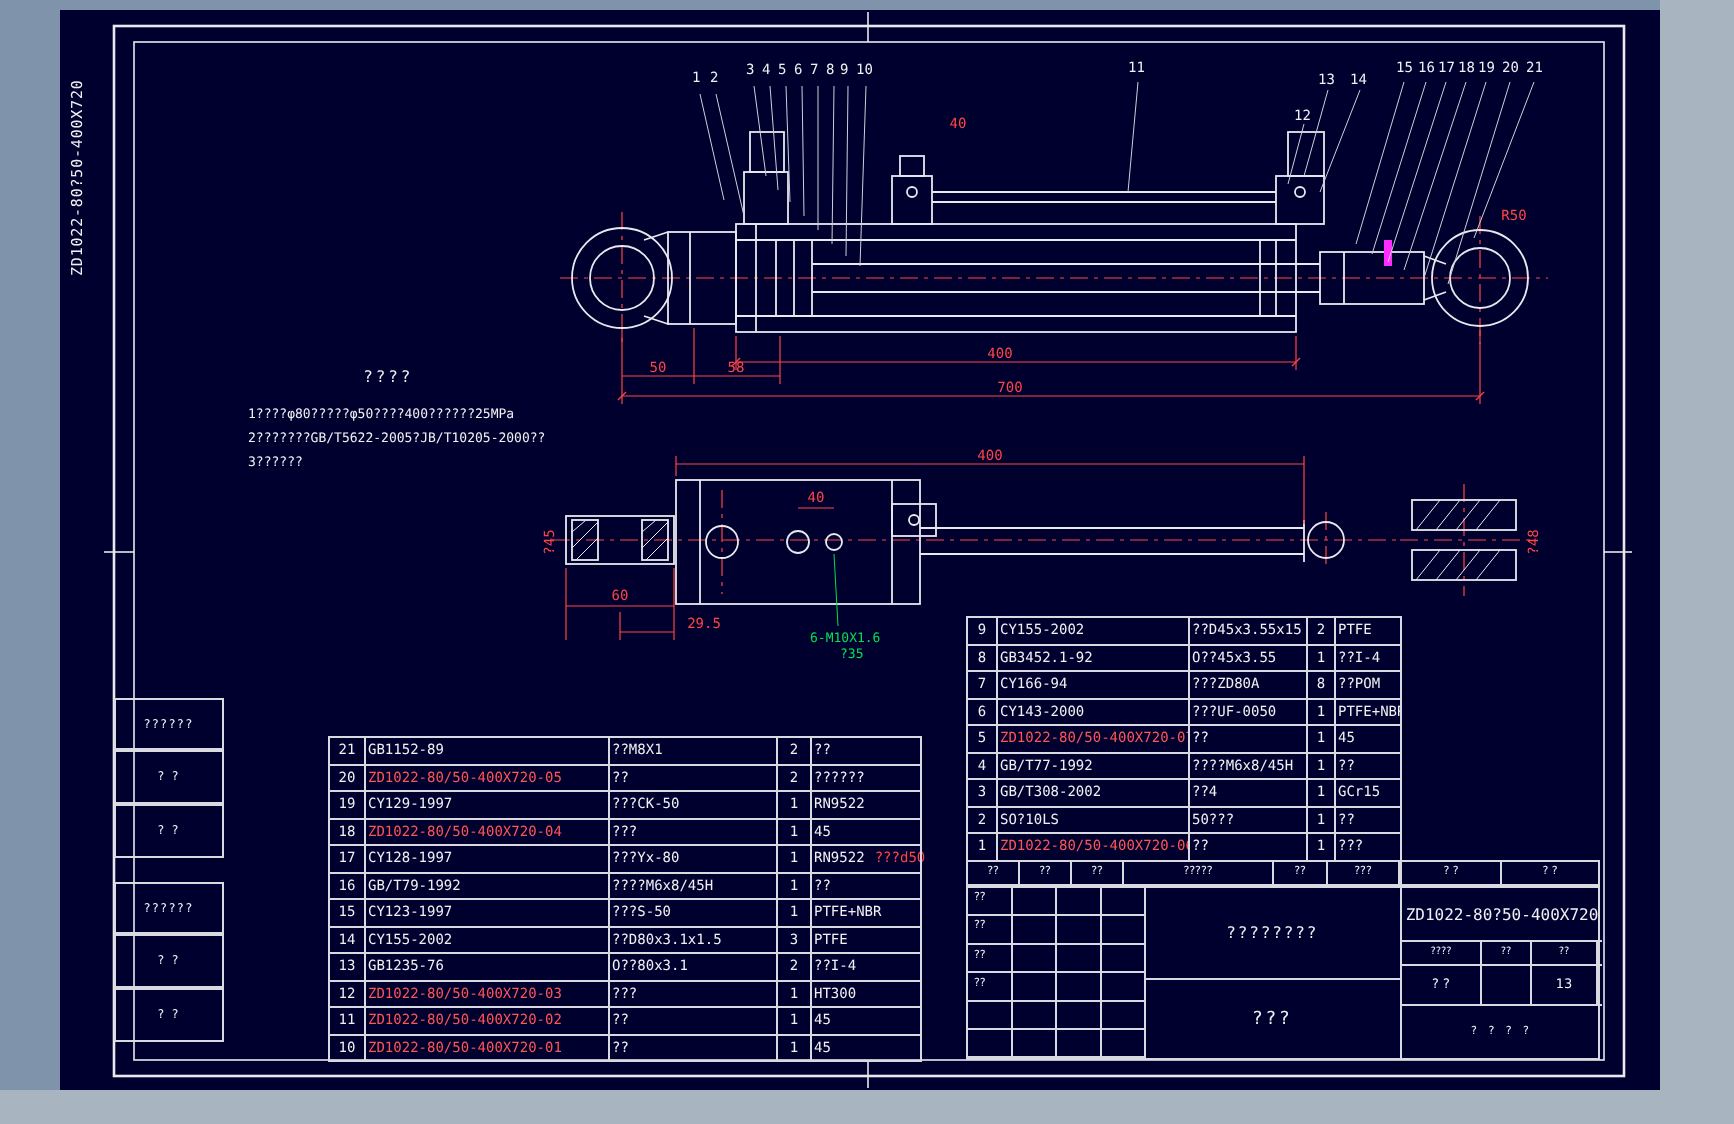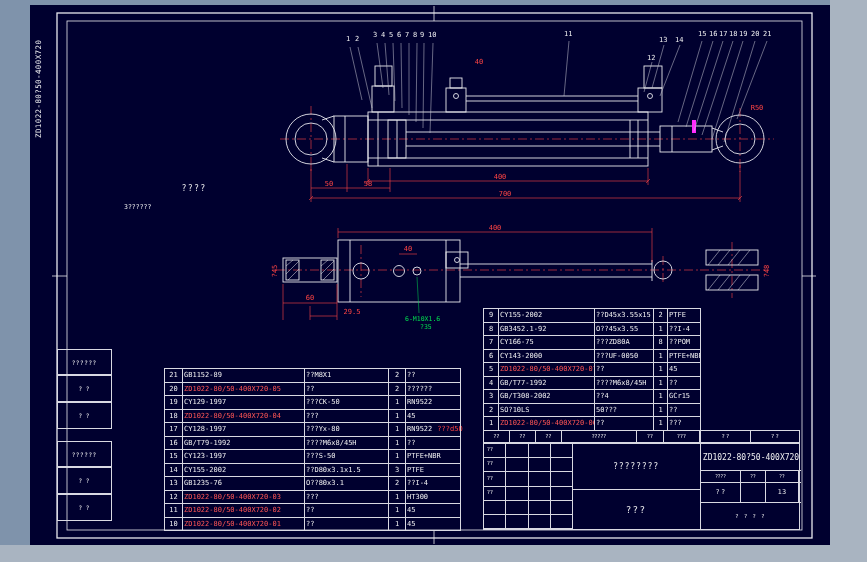--- a/index.html
+++ b/index.html
@@ -264,20 +264,22 @@
   <span class="callout" style="left:698px;top:30px">15</span>
   <span class="callout" style="left:709px;top:30px">16</span>
   <span class="callout" style="left:719px;top:30px">17</span>
   <span class="callout" style="left:729px;top:30px">18</span>
   <span class="callout" style="left:739px;top:30px">19</span>
   <span class="callout" style="left:751px;top:30px">20</span>
   <span class="callout" style="left:763px;top:30px">21</span>
 
   <div class="notes">
     <div class="ntitle">????</div>
+    <div class="nline">1????φ80?????φ50????400??????25MPa</div>
+    <div class="nline">2???????GB/T5622-2005?JB/T10205-2000??</div>
     <div class="nline">3??????</div>
   </div>
 
   <table class="bom" id="bom-left">
     <colgroup>
         <col style="width:18px">
         <col style="width:122px">
         <col style="width:84px">
         <col style="width:17px">
         <col style="width:55px">
@@ -388,21 +390,21 @@
         </tr>
         <tr>
           <td class="c-no">8</td>
           <td class="c-code">GB3452.1-92</td>
           <td class="c-name">O??45x3.55</td>
           <td class="c-qty">1</td>
           <td class="c-mat">??I-4</td>
         </tr>
         <tr>
           <td class="c-no">7</td>
-          <td class="c-code">CY166-75</td>
+          <td class="c-code">CY166-94</td>
           <td class="c-name">???ZD80A</td>
           <td class="c-qty">8</td>
           <td class="c-mat">??POM</td>
         </tr>
         <tr>
           <td class="c-no">6</td>
           <td class="c-code">CY143-2000</td>
           <td class="c-name">???UF-0050</td>
           <td class="c-qty">1</td>
           <td class="c-mat">PTFE+NBR</td>

